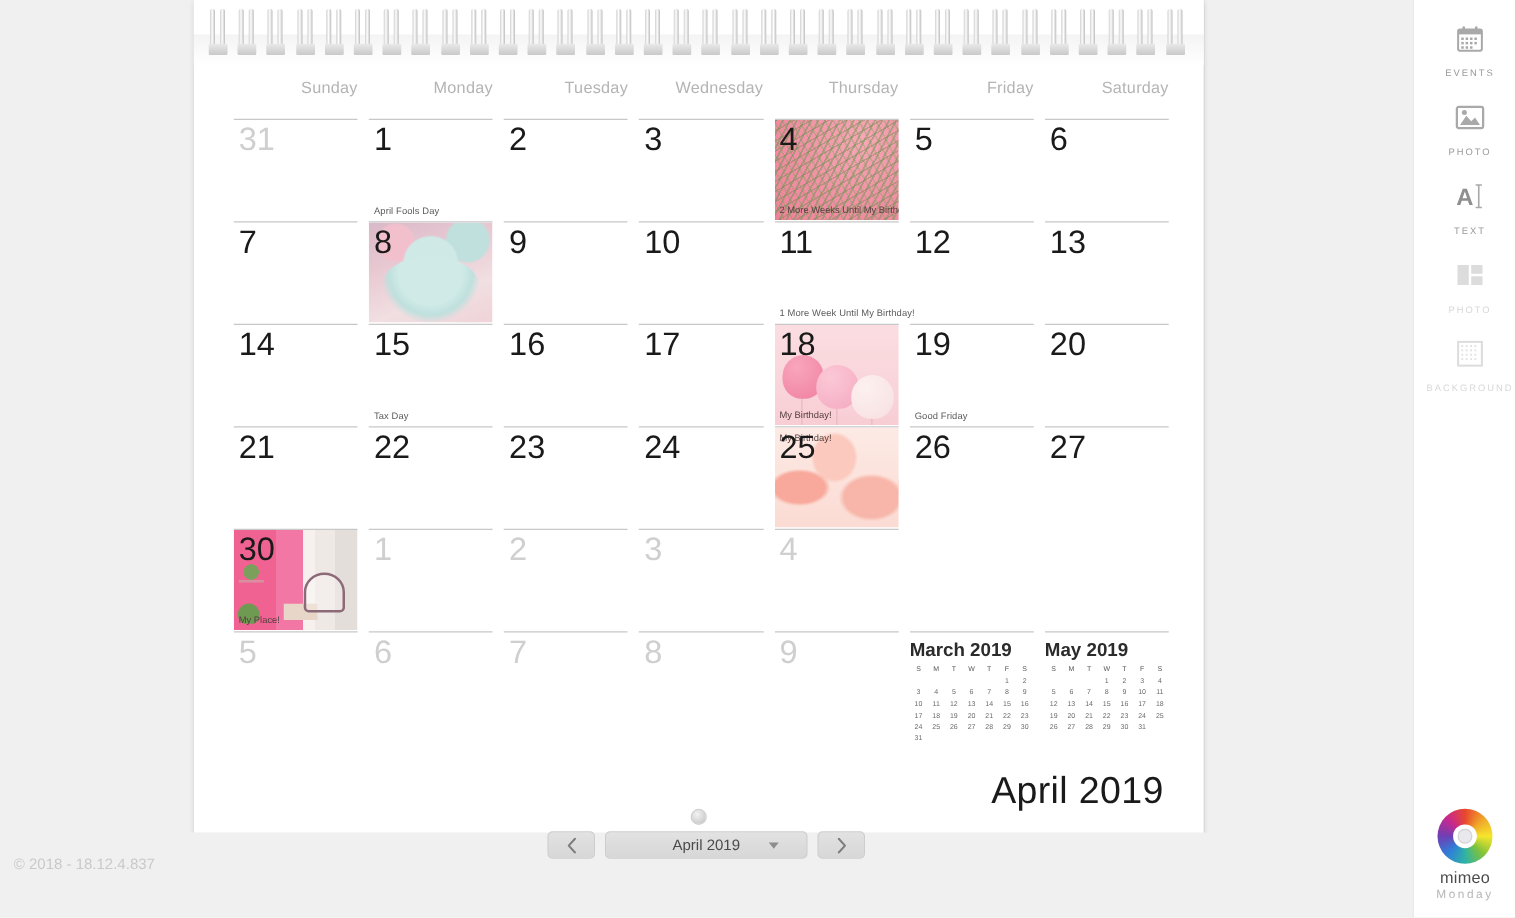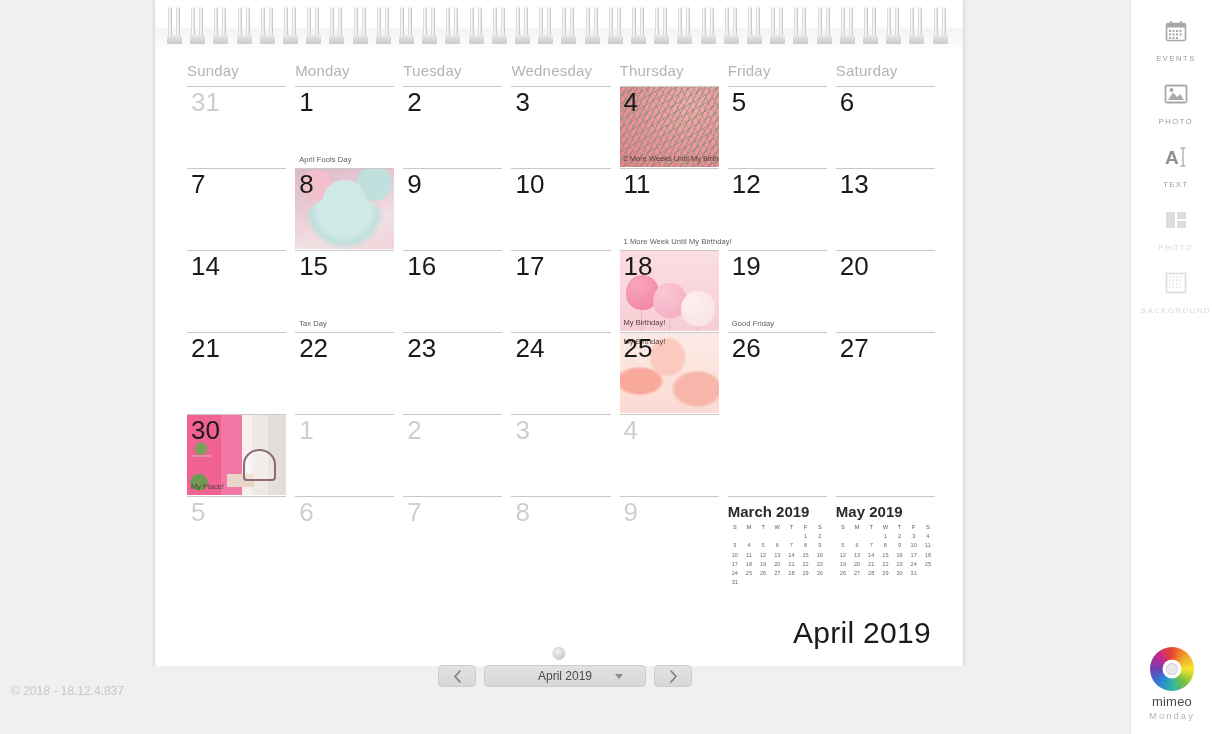--- a/index.html
+++ b/index.html
@@ -57,28 +57,28 @@
   #grid {
     position: absolute; left: 32px; top: 62px;
     width: 748px;
   }
   #weekday-row {
     display: grid;
     grid-template-columns: repeat(7, 1fr);
     column-gap: 9px;
   }
   .weekday {
-    font-size: 15px;
+    font-size: 13px;
     color: #b4b4b4;
     letter-spacing: .2px;
-    text-align: left;
+    text-align: right;
     padding-bottom: 6px;
     font-weight: 400;
   }
-  #weeks { margin-top: 1px; }
+  #weeks { margin-top: 12px; }
   .week {
     display: grid;
     grid-template-columns: repeat(7, 1fr);
     column-gap: 9px;
     height: 82px;
     position: relative;
   }
   .daycell {
     position: relative;
     border-top: 1px solid #c8c8c8;

